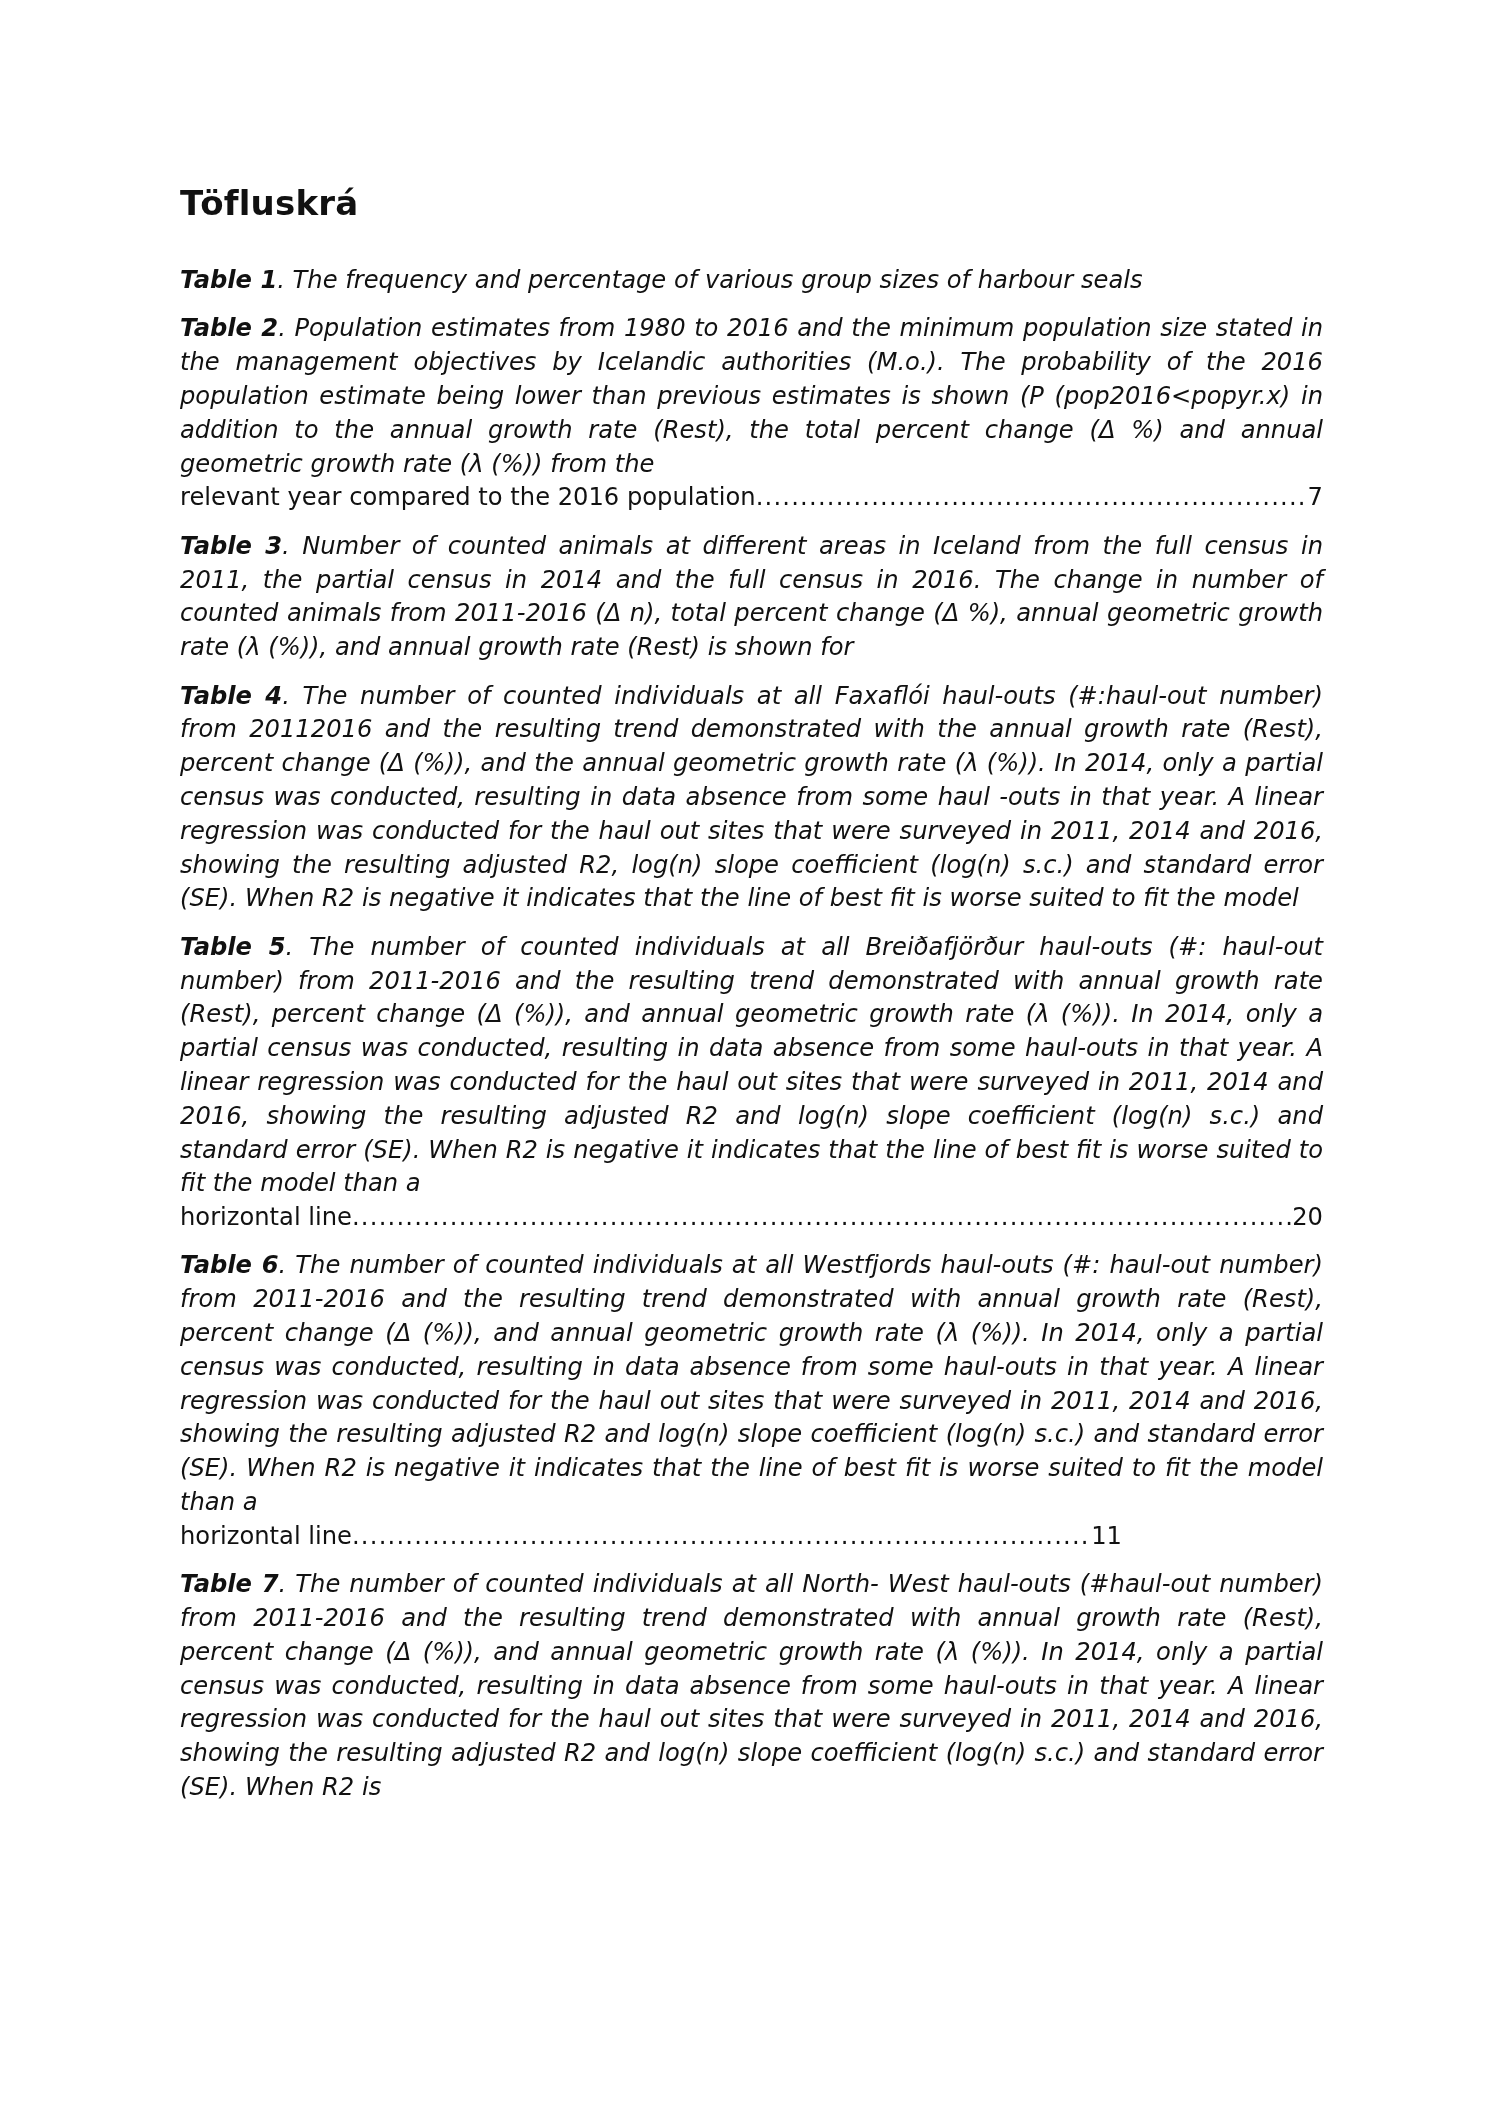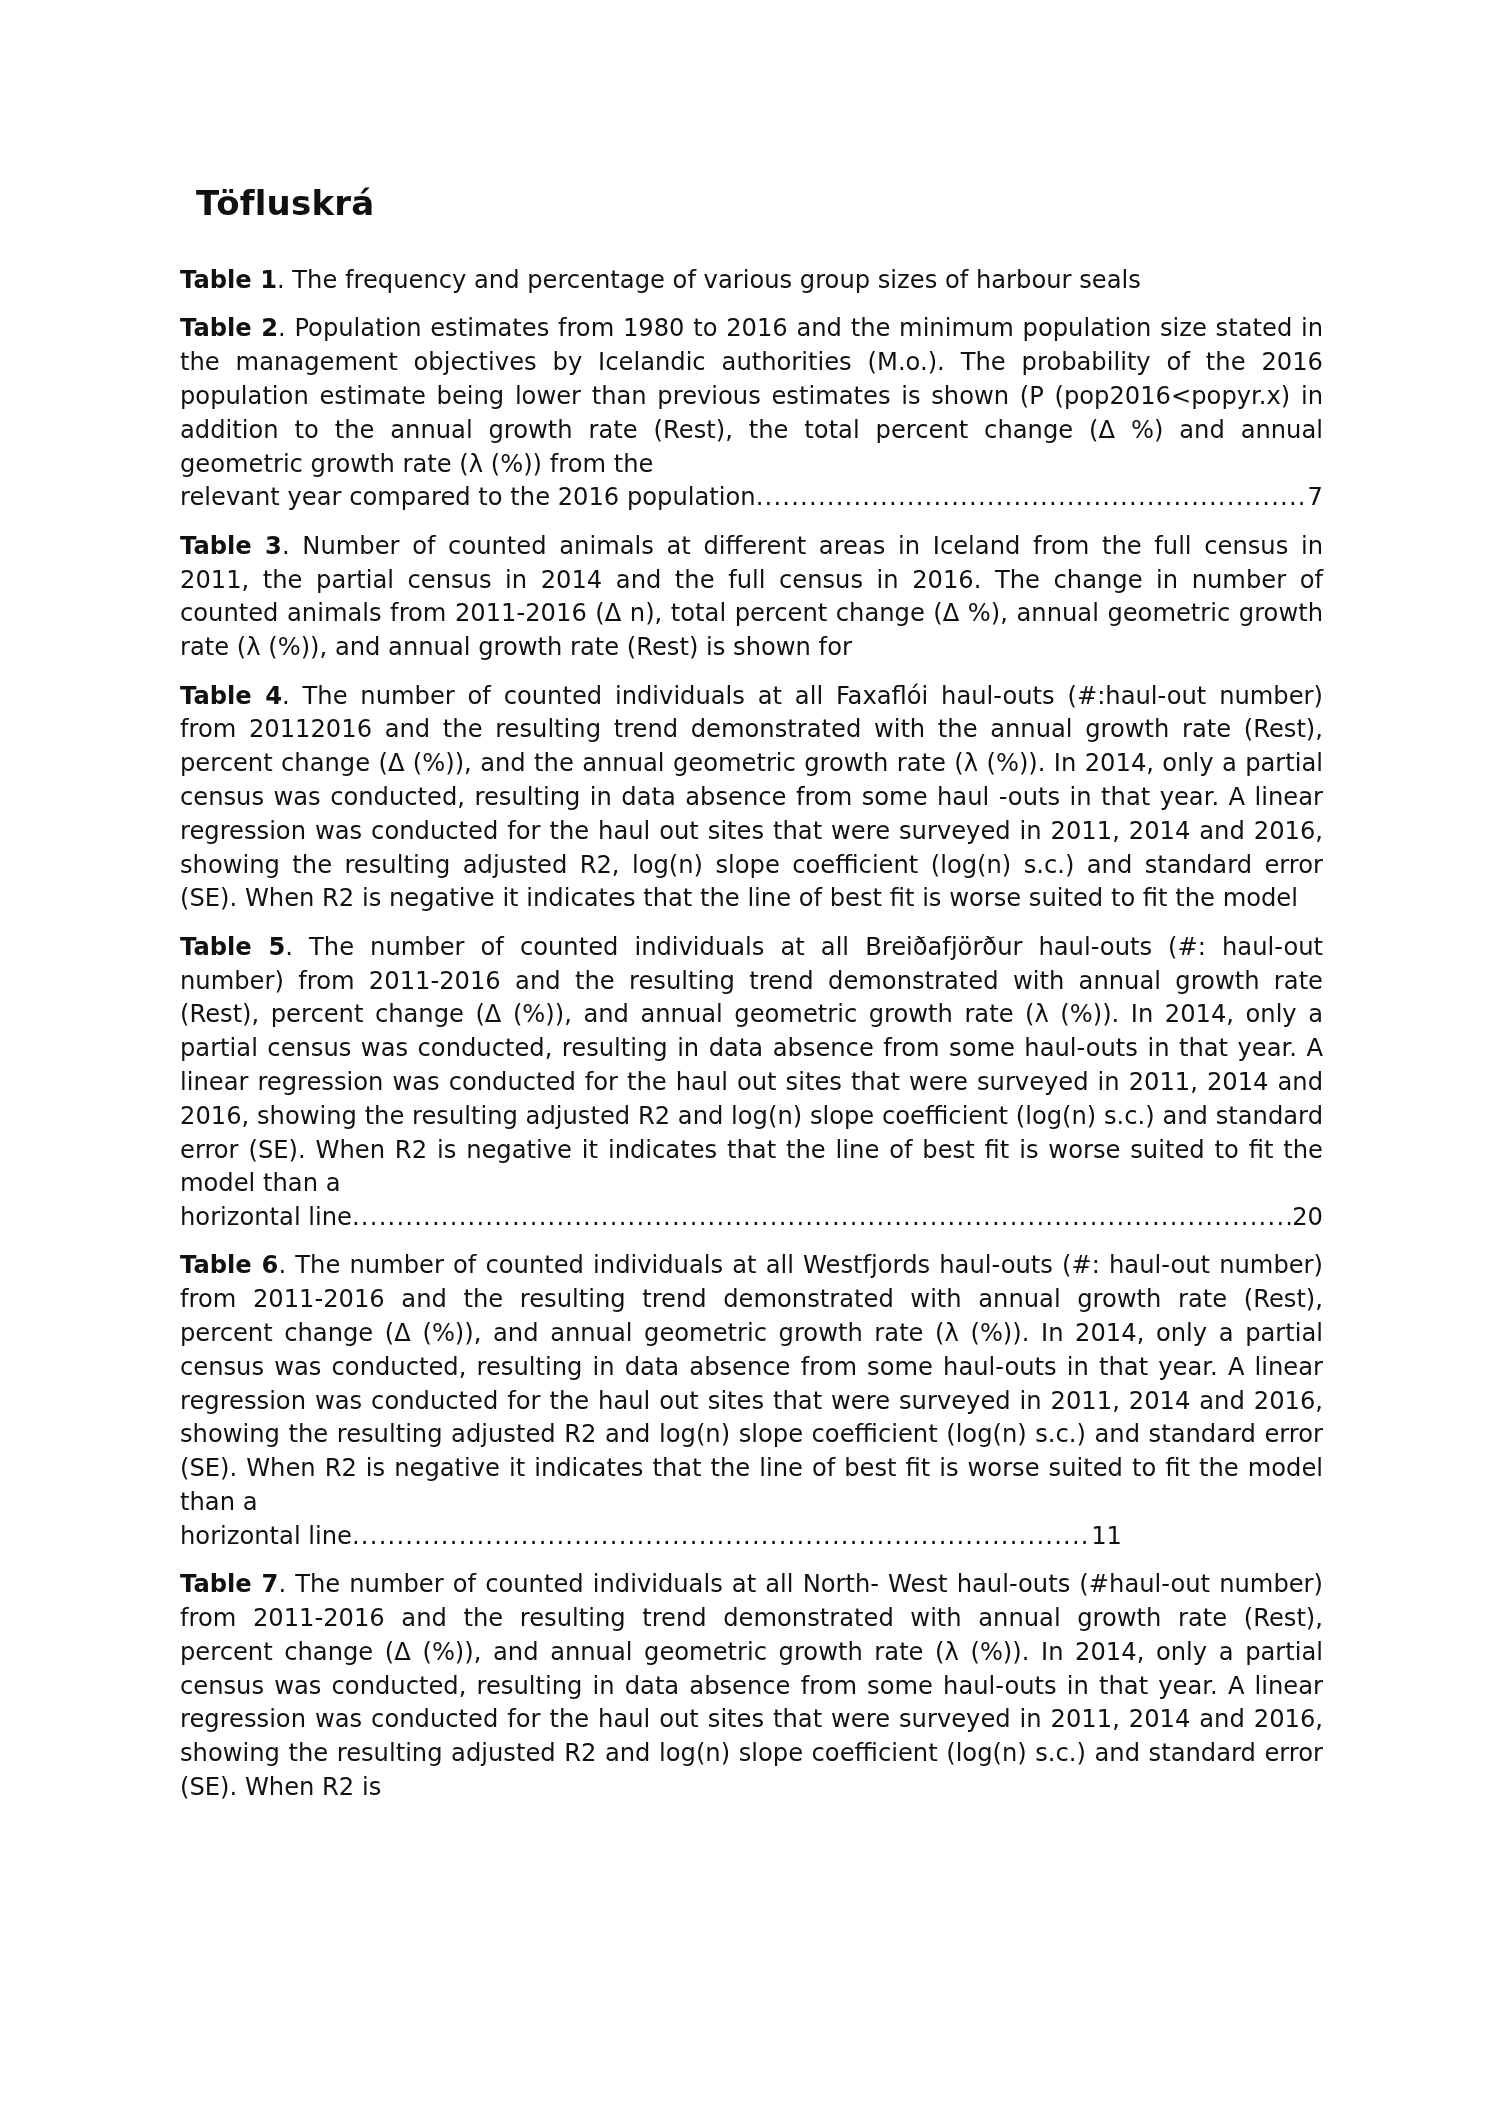--- a/index.html
+++ b/index.html
@@ -19,21 +19,21 @@
     position: absolute;
     left: 180px;
     top: 183px;
     width: 1143px;
   }
   .heading {
     font-family: "DejaVu Sans", sans-serif;
     font-weight: bold;
     font-size: 34px;
     line-height: 40px;
-    margin: 0 0 41px 16px;
+    margin: 0 0 41px 0;
     letter-spacing: 0.2px;
   }
   .entry {
     font-size: 24.2px;
     line-height: 33.8px;
     text-align: justify;
     margin: 0 0 14.6px 0;
     word-spacing: 0px;
   }
   .entry .label {
@@ -58,20 +58,21 @@
     content: "........................................................................................................................................................................................................................";
   }
   .entry .lastline .pagenum {
     flex: 0 0 auto;
   }
   .entry.short-leader .lastline {
     width: 942px;
   }
   .body-text {
     display: block;
+    font-style: italic;
   }
 </style>
 </head>
 <body>
 
 <div class="page">
 
   <h1 class="heading">Töfluskrá</h1>
 
   <div class="entry">

